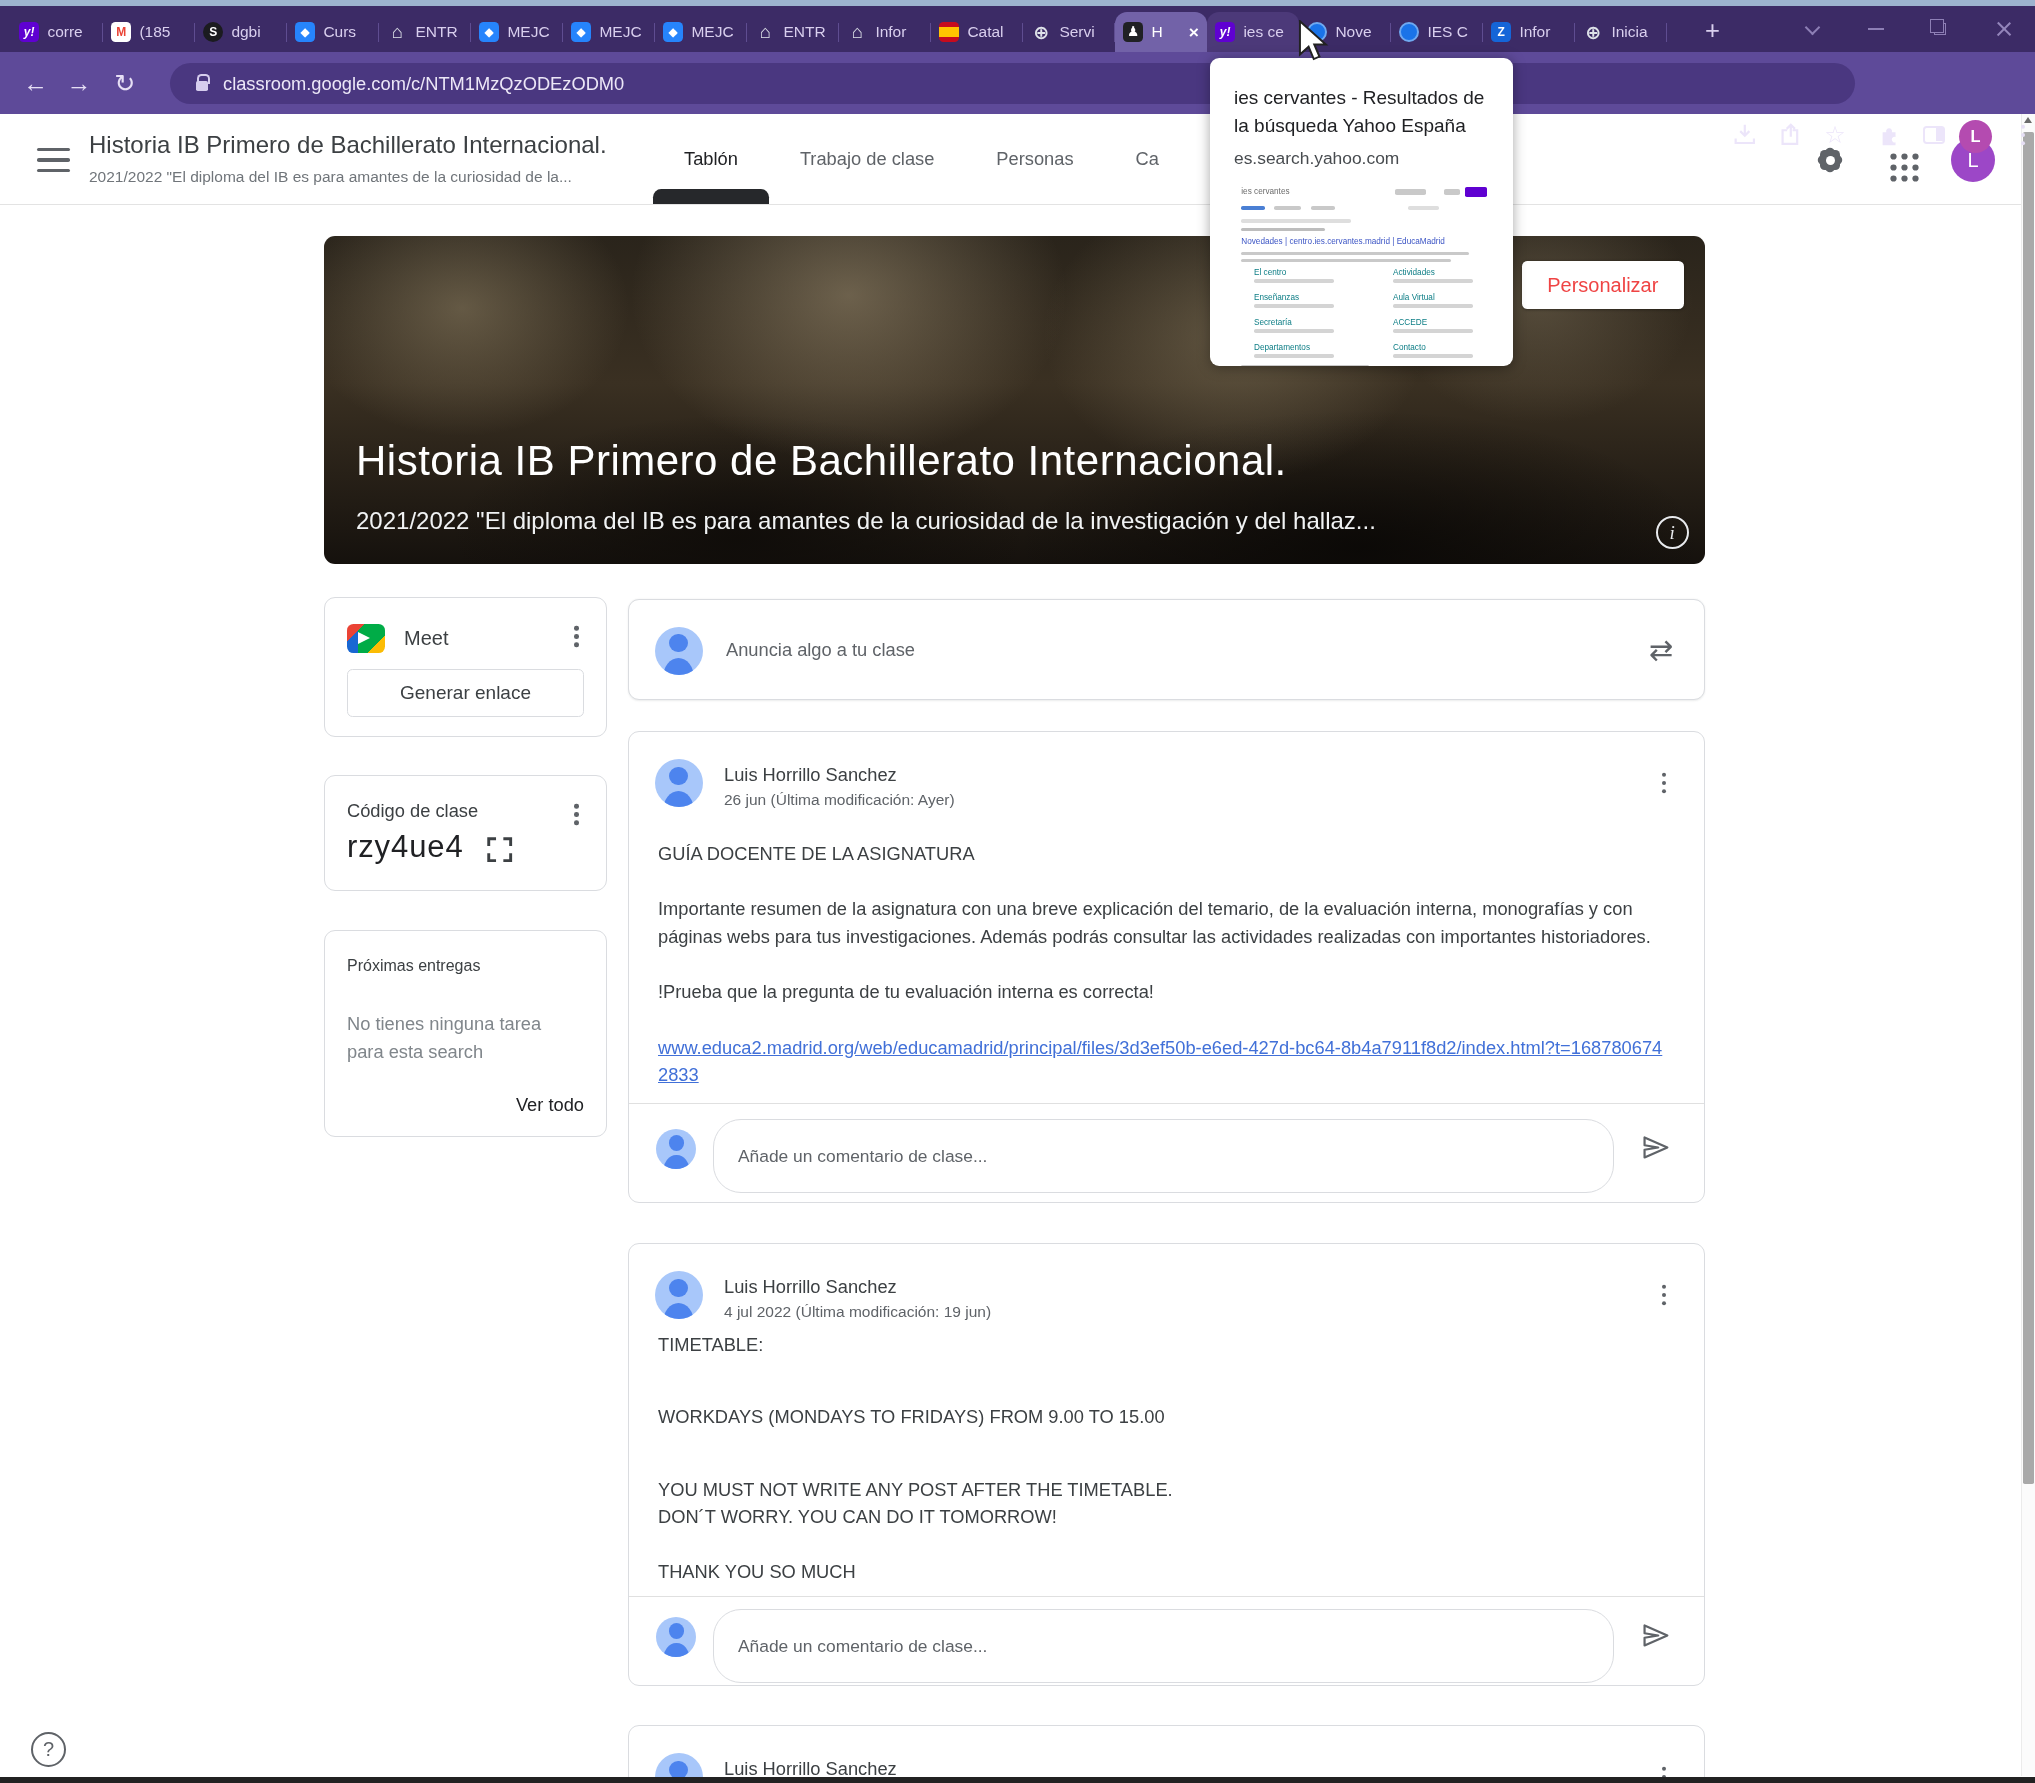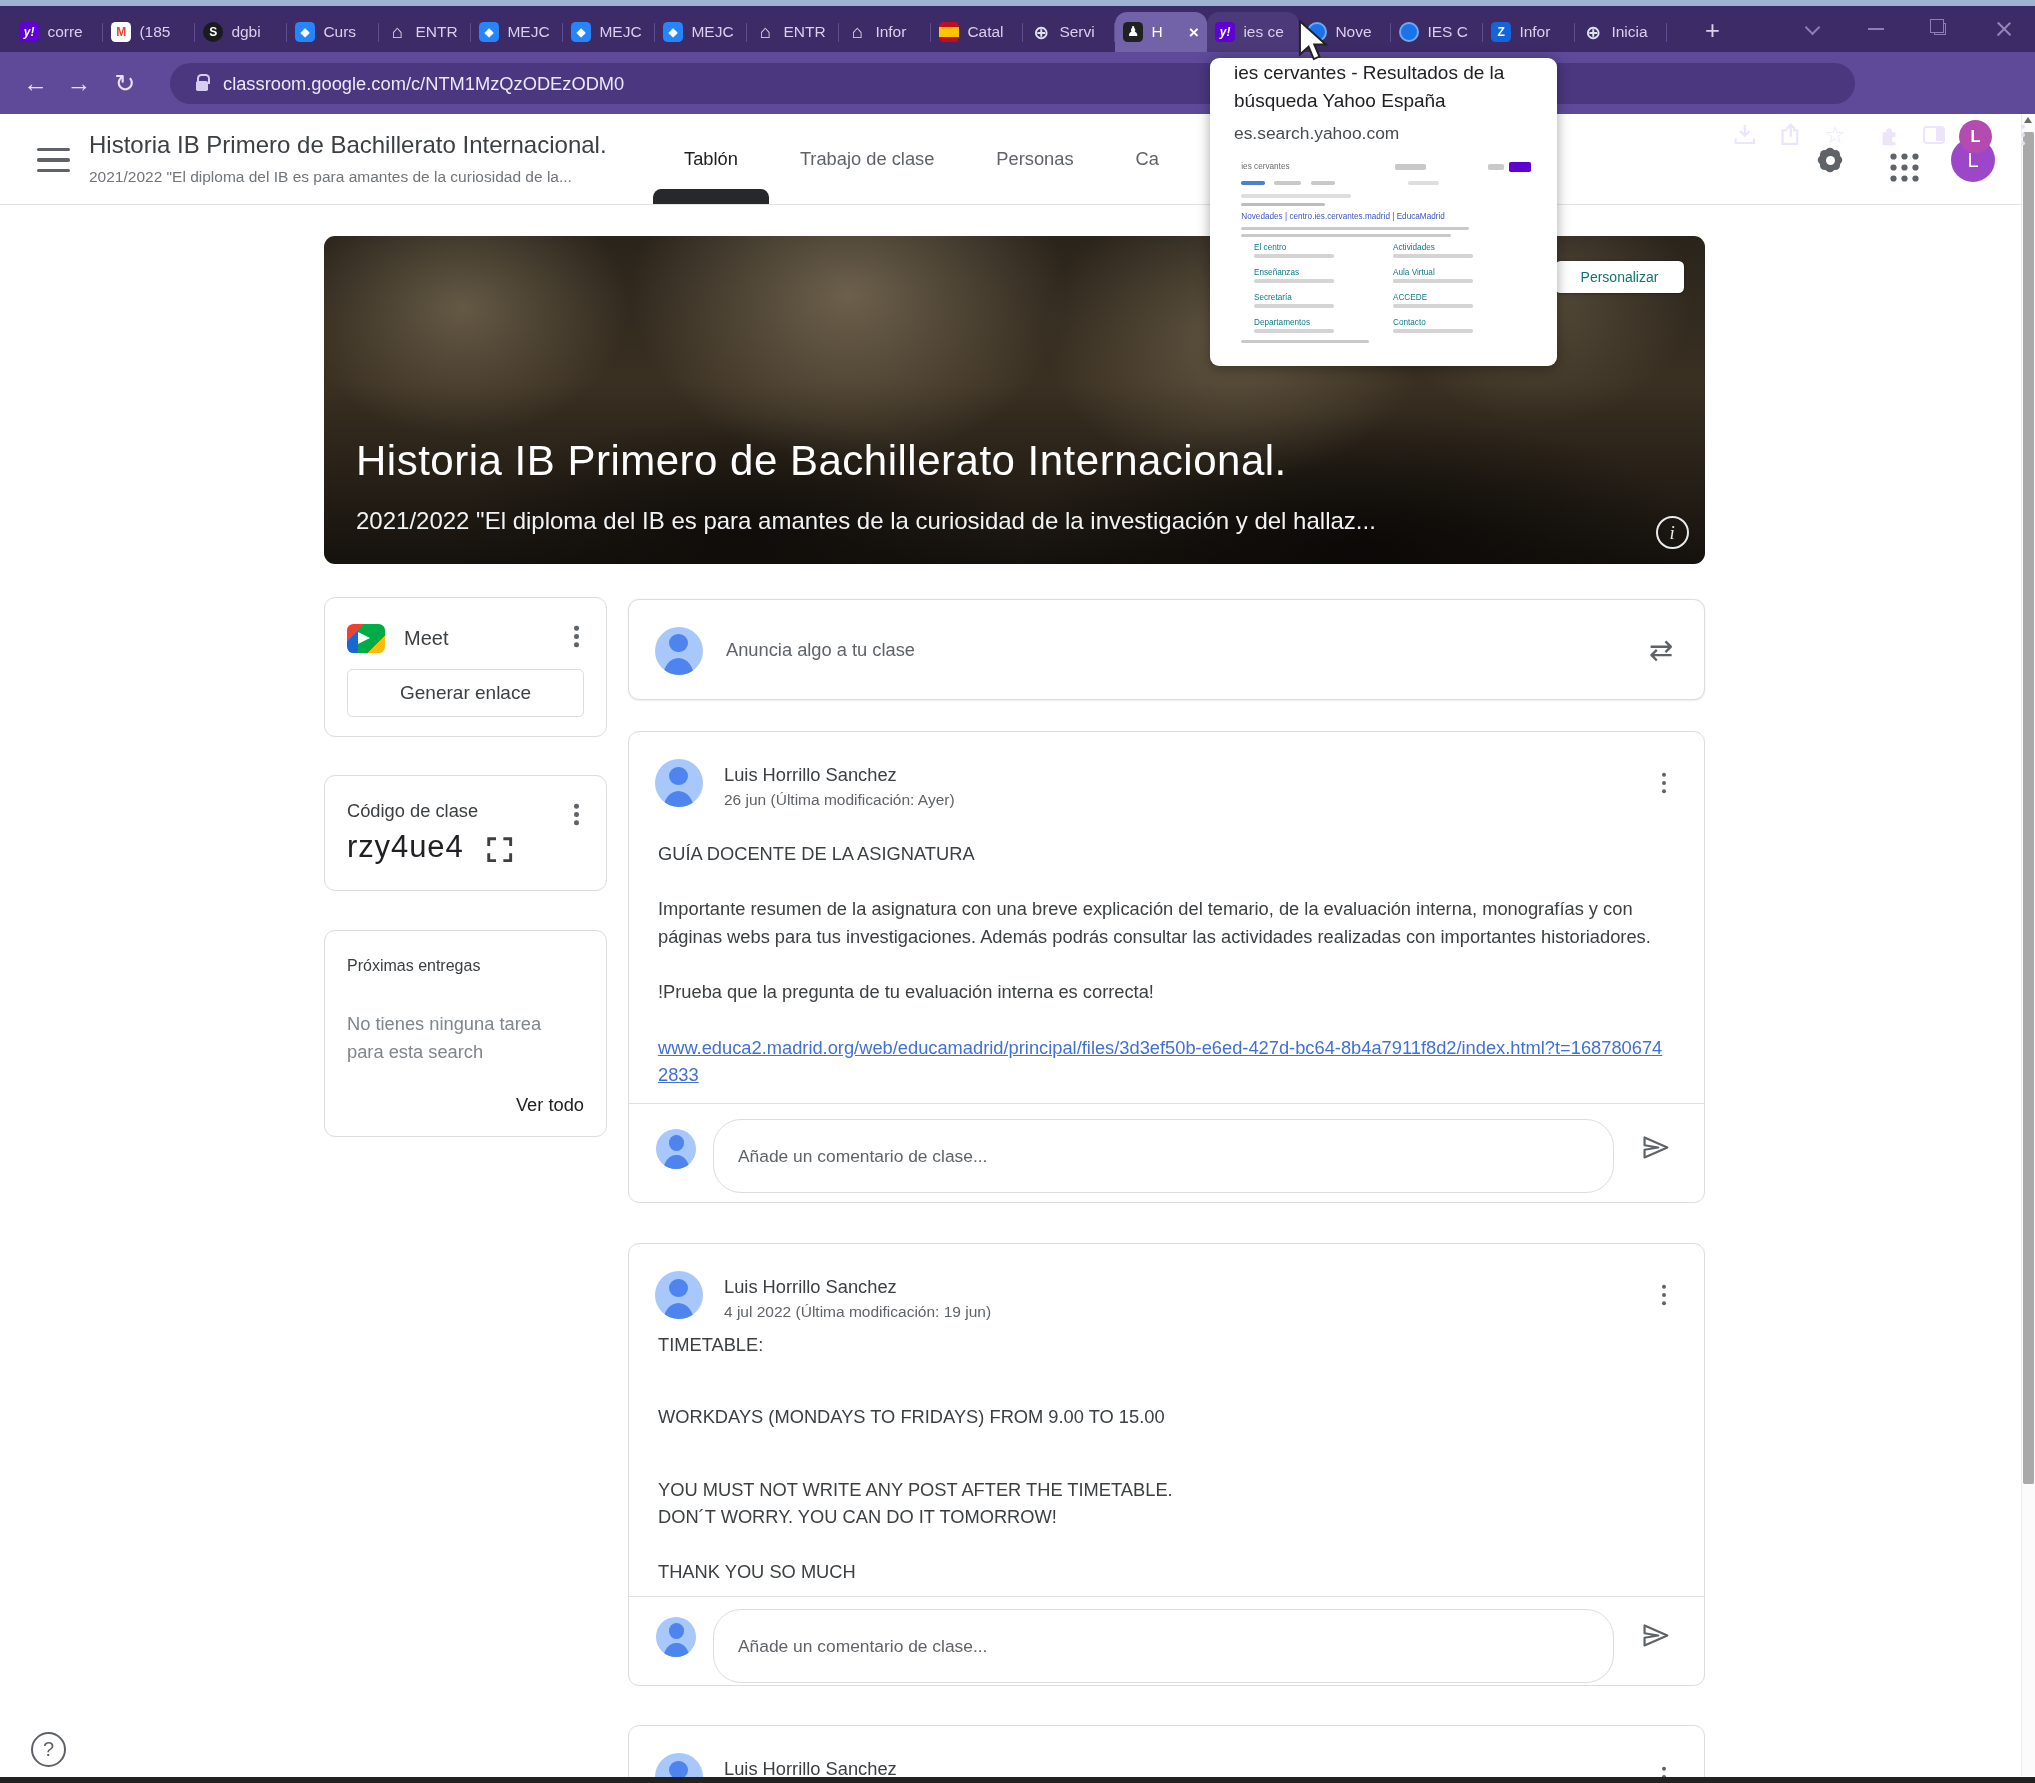--- a/index.html
+++ b/index.html
@@ -82,22 +82,22 @@
       radial-gradient(ellipse 311px 238px at 38% 18%,rgba(168,152,122,.5),transparent 70%),
       radial-gradient(ellipse 274px 210px at 66% 30%,rgba(150,135,105,.45),transparent 70%),
       radial-gradient(ellipse 219px 174px at 88% 20%,rgba(120,108,86,.5),transparent 70%),
       radial-gradient(ellipse 384px 164px at 30% 92%,rgba(15,12,9,.9),transparent 75%),
       radial-gradient(ellipse 457px 183px at 75% 95%,rgba(10,8,6,.9),transparent 75%),
       linear-gradient(180deg,#2a241b 0%,#3a3022 45%,#15110d 100%)}
   .banner-title{position:absolute;left:32px;bottom:79px;color:#fff;font-size:42px;font-weight:500;letter-spacing:0.5px}
   .banner-sub{position:absolute;left:32px;bottom:29px;color:#f1f3f4;font-size:24px}
   .info-ic{position:absolute;right:16.4px;bottom:14.6px;width:33px;height:33px;border:2.3px solid #e8eaed;border-radius:50%;
            color:#e8eaed;font-size:19px;display:flex;align-items:center;justify-content:center;font-family:"Liberation Serif",serif;font-style:italic}
-  .customize{position:absolute;right:21px;top:25px;height:32px;padding:0 25.6px;background:#fff;border-radius:5.5px;
-             display:flex;align-items:center;font-size:14px;font-weight:500;color:#0f766e;box-shadow:0 0.9px 2.7px rgba(0,0,0,.35)}
+  .customize{position:absolute;right:21px;top:25px;height:48px;padding:0 25.6px;background:#fff;border-radius:5.5px;
+             display:flex;align-items:center;font-size:20px;font-weight:500;color:#ef4444;box-shadow:0 0.9px 2.7px rgba(0,0,0,.35)}
 
   
   .card{position:absolute;background:#fff;border:0.9px solid #dadce0;border-radius:11px}
   .side{left:324px;width:283px}
   .mainc{left:628px;width:1077px}
 
   .meet-card{top:597px;height:140px}
   .meet-icon{position:absolute;left:22px;top:25.6px;width:38px;height:29px;border-radius:6.4px;overflow:hidden;
     background:linear-gradient(135deg,#ea4335 0 26%,transparent 26%),
                linear-gradient(315deg,#fbbc04 0 26%,transparent 26%),
@@ -157,22 +157,22 @@
 
   .help-btn{position:absolute;left:31px;top:1732px;width:35px;height:35px;border:2.3px solid #5f6368;border-radius:50%;
             color:#5f6368;font-size:20px;display:flex;align-items:center;justify-content:center}
 
   
   .scrollbar{position:absolute;right:0;top:114px;width:15.5px;height:1662px;background:#fbfbfb;border-left:0.9px solid #ebebeb;z-index:20}
   .sb-up{position:absolute;top:2.7px;left:2.7px;width:0;height:0;border-left:4.6px solid transparent;border-right:4.6px solid transparent;border-bottom:6.4px solid #6b6b6b}
   .sb-thumb{position:absolute;top:18.3px;left:1.8px;width:11px;height:1352px;background:#a9a9a9;border-radius:1.8px}
 
   
-  .popup{position:absolute;left:1210px;top:58px;width:347px;height:308px;background:#fff;border-radius:9.1px;z-index:50;
-         box-shadow:0 1.8px 12.8px rgba(0,0,0,.35);padding:1px 24px;overflow:hidden}
+  .popup{position:absolute;left:1210px;top:58px;width:303px;height:308px;background:#fff;border-radius:9.1px;z-index:50;
+         box-shadow:0 1.8px 12.8px rgba(0,0,0,.35);padding:26px 24px;overflow:hidden}
   .popup-title{font-size:19px;line-height:28px;color:#202124}
   .popup-url{font-size:17.4px;color:#474b4f;margin-top:8.2px}
   .thumb{position:relative;margin-top:14.6px;height:183px;background:#fff;font-family:"Liberation Sans",sans-serif}
   .tl{position:absolute;background:#c9c9c9;height:4.6px;border-radius:1.8px}
   .t-query{position:absolute;left:7.3px;top:3.7px;font-size:8.2px;color:#6b6b6b}
   .t-logo{position:absolute;right:1.8px;top:3.7px;width:22px;height:9.1px;background:#5f01d1;border-radius:1.8px}
   .t-result{position:absolute;left:7.3px;top:53px;font-size:8.2px;color:#3c55c5;white-space:nowrap}
   .t-grid{position:absolute;left:20px;top:84px;width:283px;display:grid;grid-template-columns:139px 139px;grid-auto-rows:25px}
   .t-link{font-size:8.2px;color:#0c7d85}
   .t-link i{display:block;width:80px;height:3.7px;background:#d4d4d4;border-radius:1.8px;margin-top:2.7px}

